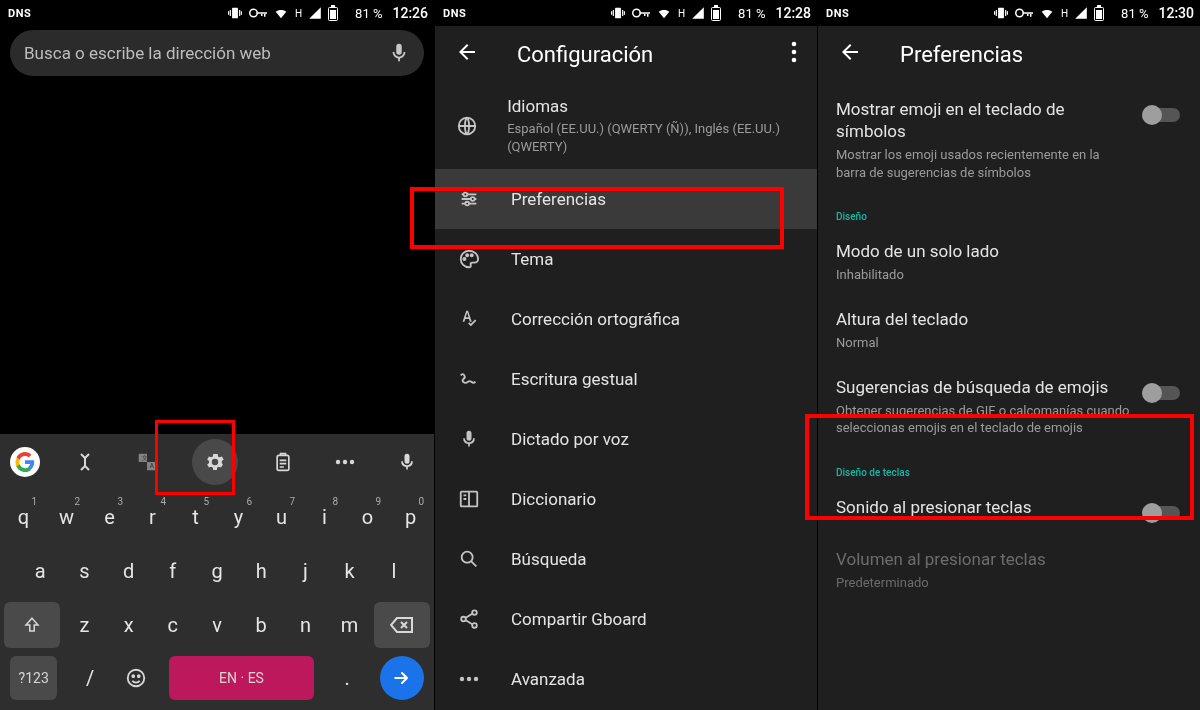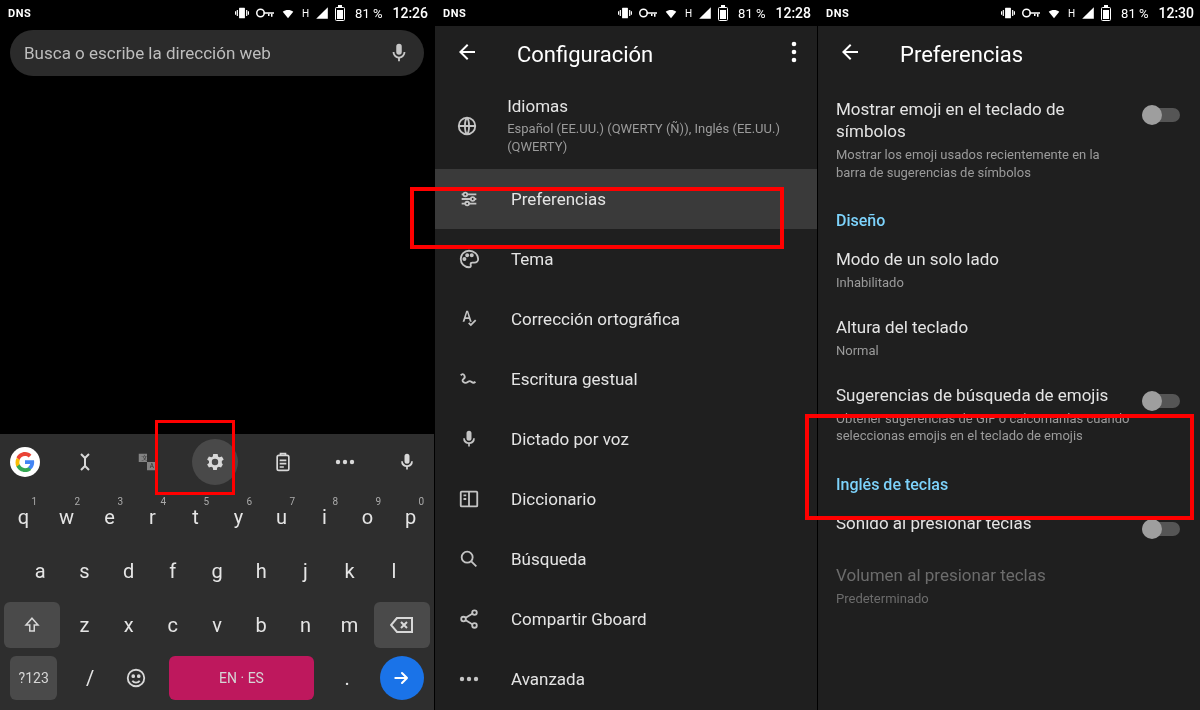--- a/index.html
+++ b/index.html
@@ -27,21 +27,21 @@
   background: #000;
   color: #fff;
   font-size: 11px;
   display: flex;
   align-items: center;
   padding: 0 6px 0 8px;
 }
 .statusbar .dns { font-weight: 700; letter-spacing: .5px; }
 .statusbar .spacer { flex: 1; }
 .statusbar .icons { display: flex; align-items: center; gap: 6px; }
-.statusbar .batt-txt { font-size: 13px; margin-left: 4px; }
+.statusbar .batt-txt { font-size: 13px; margin-left: 11px; }
 .statusbar .clock { font-size: 14px; font-weight: 500; margin-left: 4px; }
 .statusbar svg { display: block; }
 
 
 .panel1 { background: #000; }
 .omnibox-wrap { padding: 4px 10px; }
 .omnibox {
   height: 46px;
   background: #2b2b2b;
   border-radius: 23px;
@@ -130,22 +130,22 @@
   align-items: flex-start;
   padding: 12px 20px 12px 18px;
   color: #e4e4e4;
   justify-content: flex-end;
 }
 .pref-item .txt { flex: 1; }
 .pref-item .ttl { font-size: 17px; line-height: 1.3; }
 .pref-item .sub { font-size: 13px; color: #9b9b9b; margin-top: 4px; line-height: 1.35; }
 .pref-item .toggle { margin-left: 10px; margin-top: 6px; }
 .section-head {
-  font-size: 16px;
-  color: #7dd3fc;
+  font-size: 10px;
+  color: #14b8a6;
   font-weight: 500;
   padding: 18px 18px 6px;
 }
 .toggle {
   width: 38px; height: 22px; position: relative;
 }
 .toggle .track {
   position: absolute; inset: 4px 0; height: 14px; border-radius: 7px; background: #555;
 }
 .toggle .thumb {
@@ -536,21 +536,21 @@
       <div class="pref-item">
         <div class="txt">
           <div class="ttl">Sugerencias de búsqueda de emojis</div>
           <div class="sub">Obtener sugerencias de GIF o calcomanías cuando seleccionas emojis en el teclado de emojis</div>
         </div>
         <div class="toggle">
           <div class="track"></div>
           <div class="thumb"></div>
         </div>
       </div>
-      <div class="section-head">Inglés de teclas</div>
+      <div class="section-head">Diseño de teclas</div>
       <div class="pref-item">
         <div class="txt">
           <div class="ttl">Sonido al presionar teclas</div>
         </div>
         <div class="toggle">
           <div class="track"></div>
           <div class="thumb"></div>
         </div>
       </div>
       <div class="pref-item disabled">

